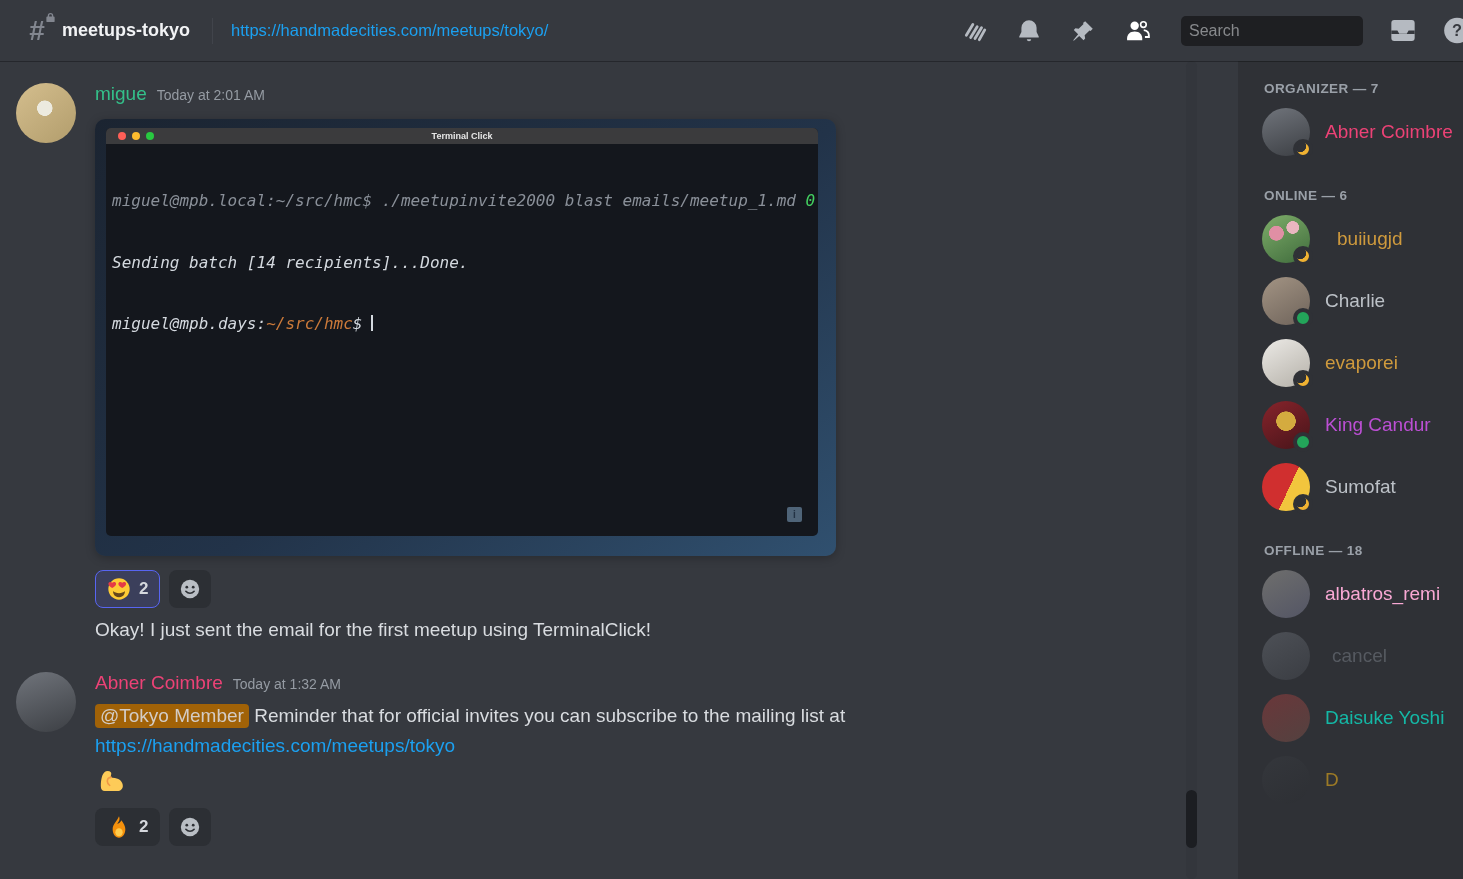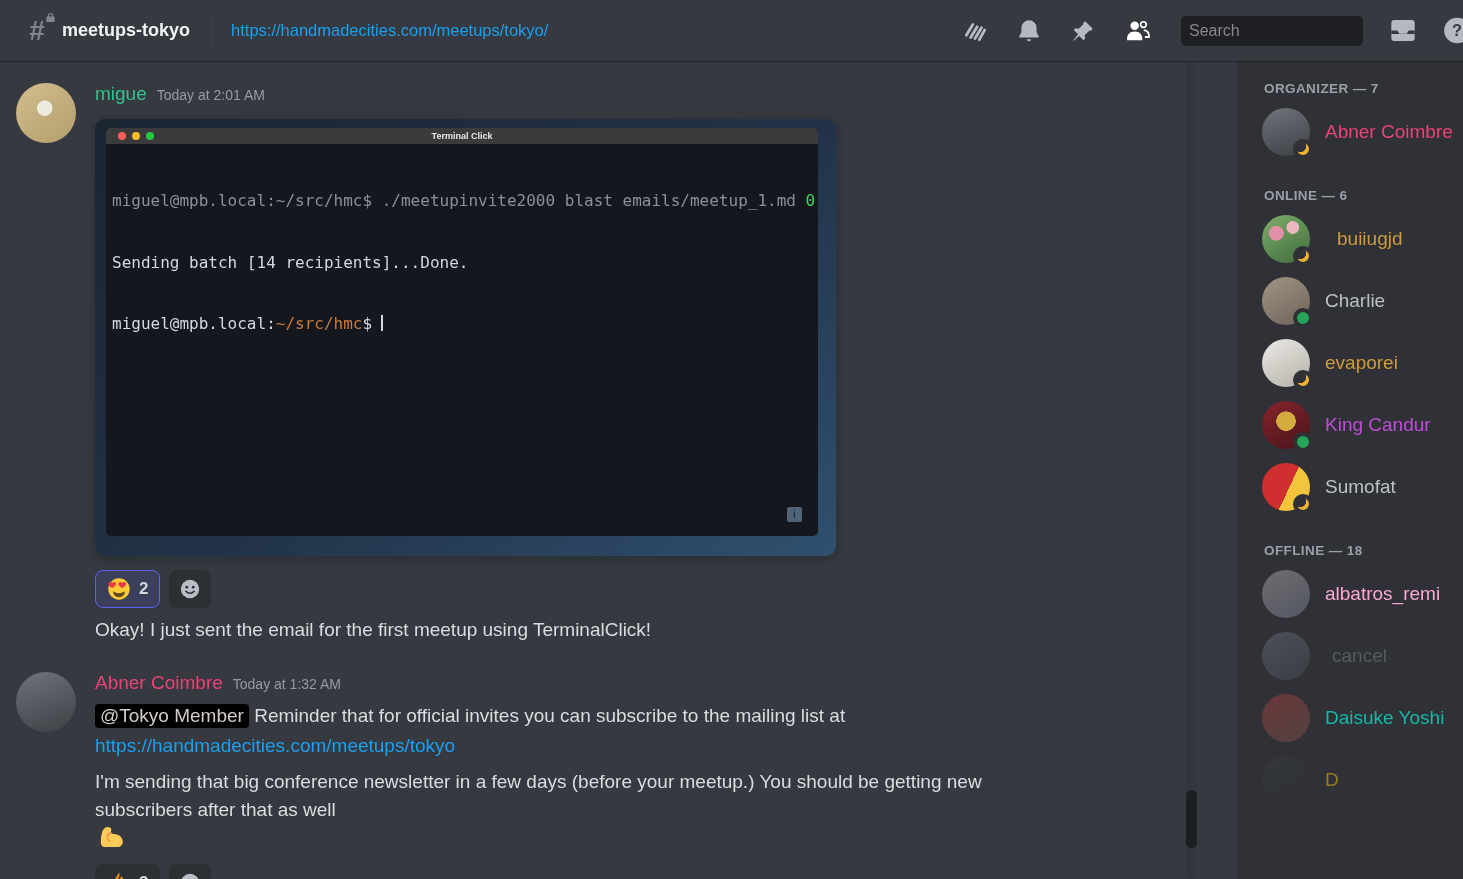--- a/index.html
+++ b/index.html
@@ -55,39 +55,39 @@
   .term-window { position:absolute; left:11px; right:18px; top:9px; bottom:20px;
     background:#14171d; border-radius:5px; overflow:hidden; }
   .term-titlebar { height:16px; background:#3b3b3d; display:flex; align-items:center;
     position:relative; padding-left:12px; }
   .term-lights { display:flex; gap:6px; }
   .term-light { width:8px; height:8px; border-radius:50%; }
   .tl-red{ background:#ff5f57;} .tl-yellow{ background:#febc2e;} .tl-green{ background:#28c840;}
   .term-title { position:absolute; left:0; right:0; text-align:center; color:#e6e6e6;
     font-size:9px; font-weight:700; font-family:"Liberation Sans",sans-serif; }
   .term-body { padding:6px 8px 0 6px; font-family:"DejaVu Sans Mono",monospace;
-    font-size:16px; line-height:20.5px; white-space:pre; }
+    font-size:16px; line-height:20.5px; white-space:pre;font-style:italic; }
   .t-dim { color:#8a9099; } .t-exit { color:#43d060; } .t-fg { color:#d4d9df; }
   .t-path { color:#cc7a3a; }
   .t-cursor { display:inline-block; width:2px; height:16px; background:#d4d9df;
     vertical-align:-2px; margin-left:9px; }
   .term-info { position:absolute; right:16px; bottom:14px; width:15px; height:15px;
     background:#4f6478; border-radius:2px; color:#233244; font-size:10px; font-weight:700;
     text-align:center; line-height:15px; font-family:"Liberation Sans",sans-serif; }
 
   
   .reaction-row { display:flex; gap:9px; margin-top:14px; align-items:center; }
   .reaction { height:38px; border-radius:8px; display:flex; align-items:center; gap:8px;
     padding:0 11px; cursor:pointer; background:#2c2f34; border:1.5px solid transparent; }
   .reaction.active { background:rgba(88,101,242,.16); border-color:#5865f2; }
   .reaction .cnt { font-size:17px; font-weight:600; color:#d5d8dd; }
   .add-reaction { width:42px; height:38px; border-radius:8px; background:#2c2f34;
     display:flex; align-items:center; justify-content:center; cursor:pointer; }
 
-  .mention { background:#000000; color:#d3ccc6; border-radius:4px; padding:1px 5px 2px;
+  .mention { background:#a16207; color:#d3ccc6; border-radius:4px; padding:1px 5px 2px;
     cursor:pointer; }
   a.msg-link { color:#1ba0f0; text-decoration:none; cursor:pointer; }
   .emoji-inline { vertical-align:-5px; margin-left:4px; }
 
   
   .members { flex:1; background:#2f3136; padding:20px 8px 0 24px; overflow:hidden; }
   .sec-label { color:#9aa0a8; font-size:13.5px; font-weight:700; letter-spacing:.4px;
     margin:0 0 10px 2px; }
   .sec-label.gap-top { margin-top:30px; }
   .member-row { display:flex; align-items:center; height:52px; margin-bottom:10px;
@@ -187,21 +187,21 @@
                 <div class="term-lights">
                   <span class="term-light tl-red"></span>
                   <span class="term-light tl-yellow"></span>
                   <span class="term-light tl-green"></span>
                 </div>
                 <div class="term-title">Terminal Click</div>
               </div>
               <div class="term-body">
                 <div><span class="t-dim">miguel@mpb.local:~/src/hmc$ </span><span class="t-dim">./meetupinvite2000 blast emails/meetup_1.md </span><span class="t-exit">0</span></div>
                 <div class="t-fg">Sending batch [14 recipients]...Done.</div>
-                <div><span class="t-fg">miguel@mpb.local:</span><span class="t-path">~/src/hmc</span><span class="t-fg">$</span><span class="t-cursor"></span></div>
+                <div><span class="t-fg">miguel@mpb.days:</span><span class="t-path">~/src/hmc</span><span class="t-fg">$</span><span class="t-cursor"></span></div>
               </div>
               <div class="term-info">i</div>
             </div>
           </div>
 
           <div class="reaction-row">
             <div class="reaction active">
               <svg class="emoji" width="24" height="24" viewBox="0 0 36 36">
                 <circle cx="18" cy="18" r="16" fill="#fdcb35"></circle>
                 <path d="M11 8.6c-2.3-2.6-6.8-1.7-6.8 1.9 0 2.9 4 5.6 6.8 7.3 2.8-1.7 6.8-4.4 6.8-7.3 0-3.6-4.5-4.5-6.8-1.9z" fill="#e53b46" transform="translate(-1.5,1.5) scale(.85)"></path>
@@ -232,21 +232,21 @@
             <span class="msg-time">Today at 1:32 AM</span>
           </div>
           <div class="msg-text" style="margin-top:4px">
             <span class="mention">@Tokyo Member</span>
             <span>Reminder that for official invites you can subscribe to the mailing list at</span>
           </div>
           <div class="msg-text" style="margin-top:2px">
             <a class="msg-link" href="#">https://handmadecities.com/meetups/tokyo</a>
           </div>
           <div class="msg-text" style="margin-top:8px">
-            <span>I'm sending that big conference newsletter in a few days (before your meetup.) You should be getting new subscribers after that as well</span><svg class="emoji-inline" width="26" height="26" viewBox="0 0 36 36">
+            <svg class="emoji-inline" width="26" height="26" viewBox="0 0 36 36">
               <path d="M12 4c4 0 5 2 5 4l-1 5 6 1c7 1 11 5.5 11 11 0 4-3 7-7.5 7H8c-3.5 0-5.5-2.5-5.5-7C2.5 14 5 4 12 4z" fill="#fdcb58"></path>
               <path d="M17 13c-3 0-5.5 2-5.5 5.5 0 2.6 1.8 4.6 3.3 5.5" fill="none" stroke="#ef9645" stroke-width="2.2" stroke-linecap="round"></path>
             </svg>
           </div>
           <div class="reaction-row">
             <div class="reaction">
               <svg width="24" height="24" viewBox="0 0 36 36">
                 <path d="M18 2c2.5 6-1.5 9-2.5 11.5 4.5-1 6-5.5 6-5.5 3.5 4.5 6 9 6 13.5C27.5 28.5 23.5 34 18 34S8.5 28.5 8.5 21.5C8.5 13.5 15 10 18 2z" fill="#f4900c"></path>
                 <path d="M18 20c2.8 0 5.5 2.4 5.5 5.8S21.2 32 18 32s-5.5-2.8-5.5-6.2S15.2 20 18 20z" fill="#ffcc4d"></path>
               </svg>

